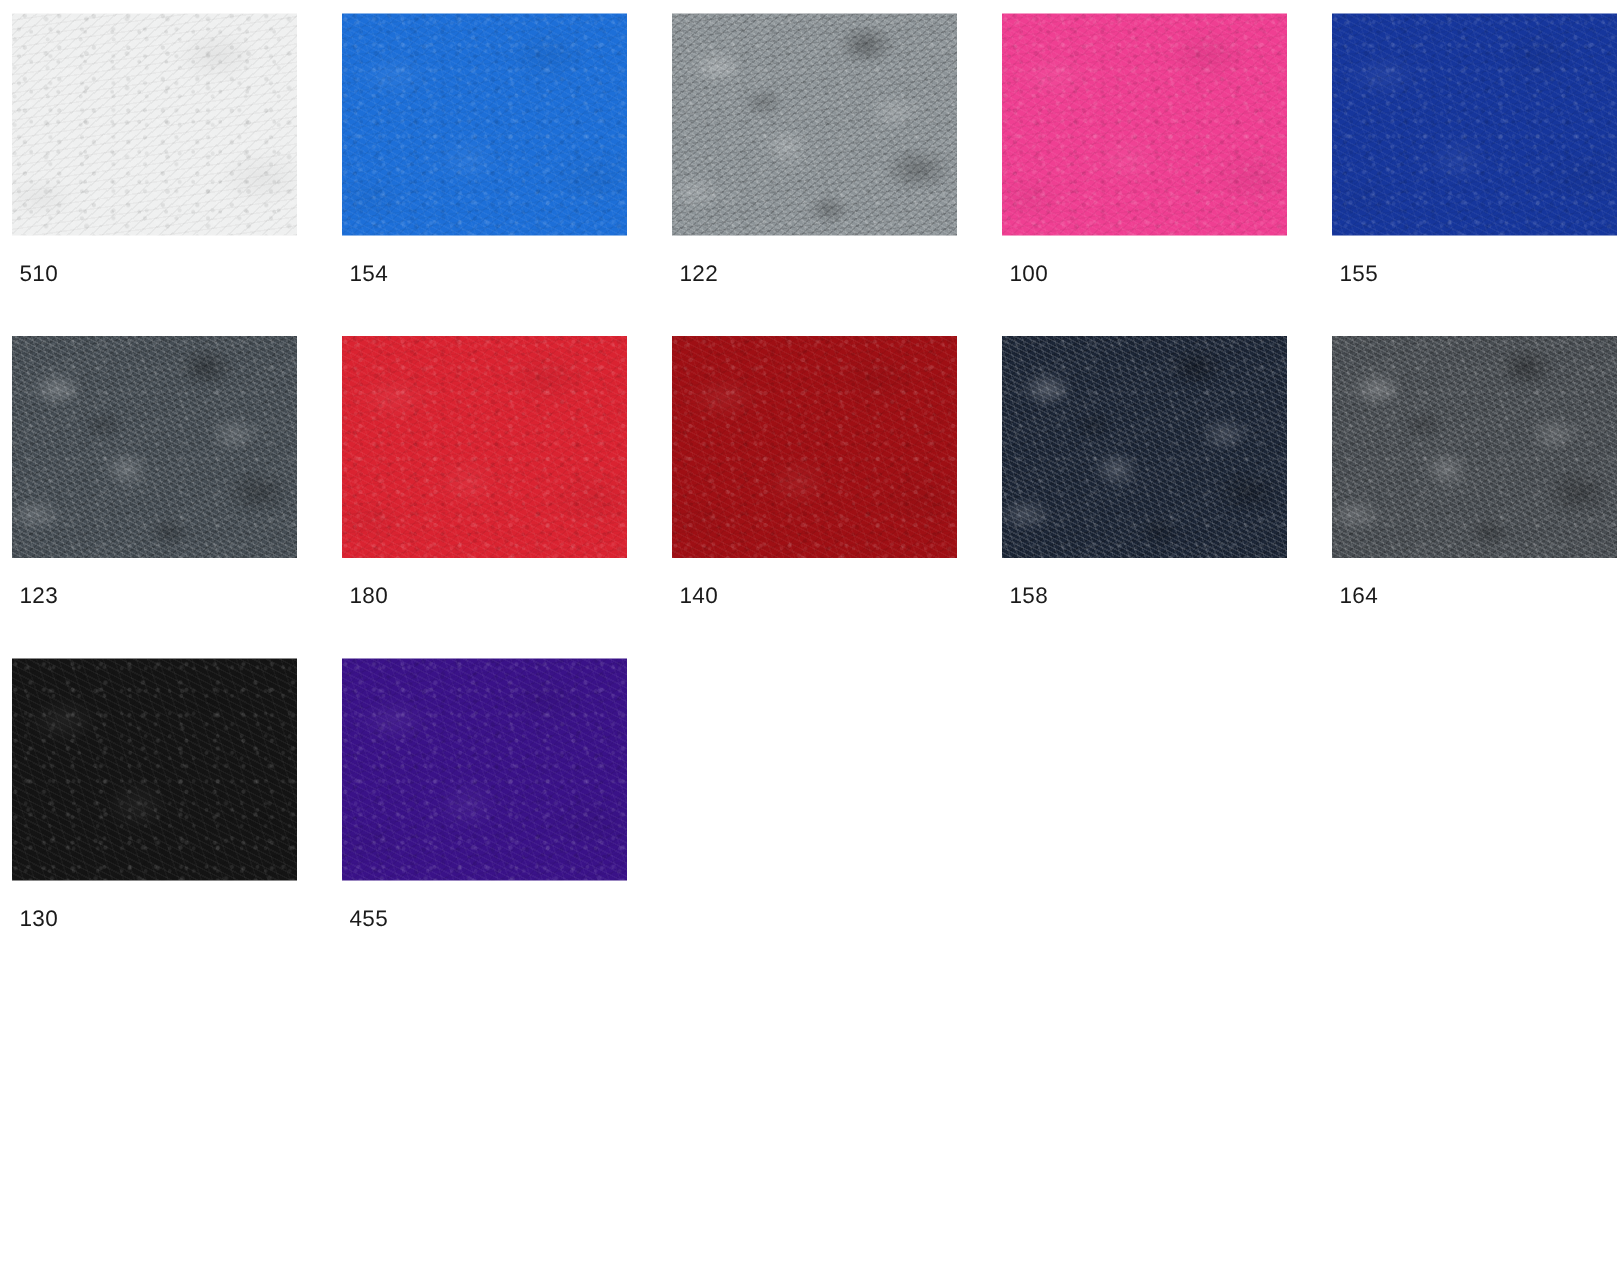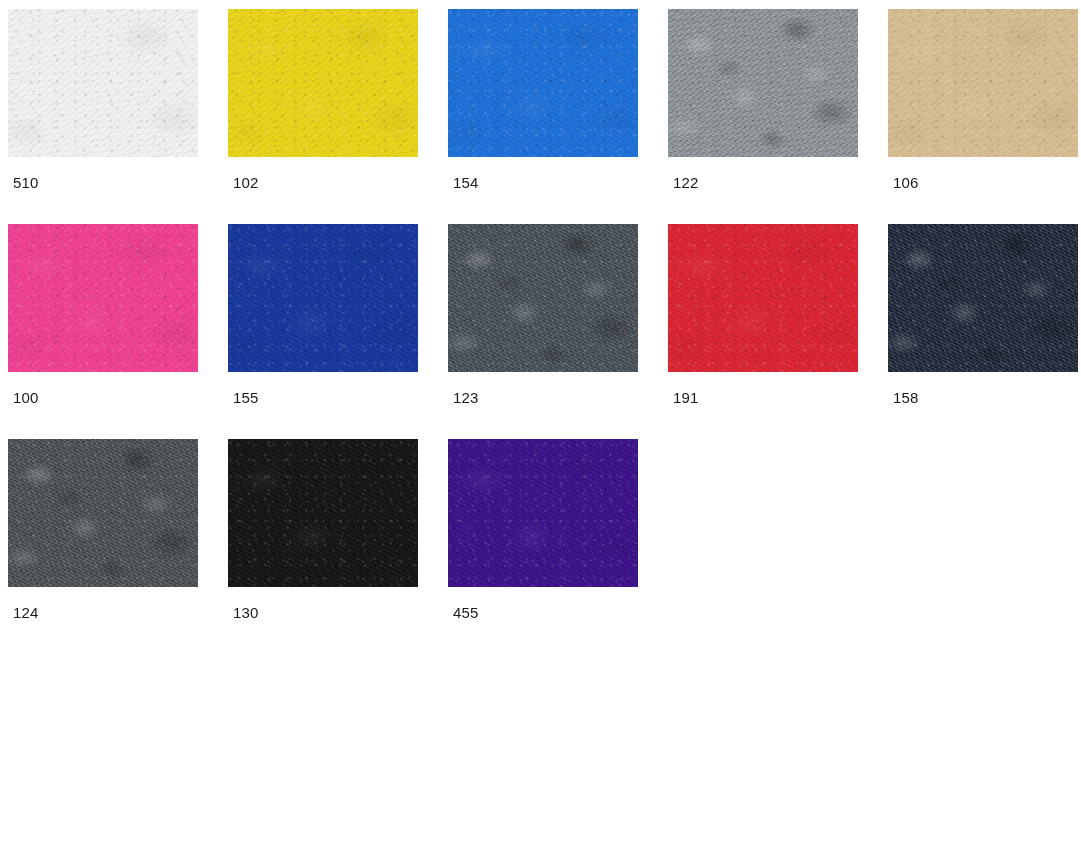--- a/index.html
+++ b/index.html
@@ -111,52 +111,36 @@
 <div id="swatch-grid">
     <div class="swatch-cell">
       <div class="swatch-chip" style="background-color: rgb(239, 240, 240);">
         <div class="tex tex-a"></div>
         <div class="tex tex-b"></div>
         <div class="tex tex-c"></div>
       </div>
       <div class="swatch-label">510</div>
     </div>
     <div class="swatch-cell">
-      <div class="swatch-chip" style="background-color: rgb(232, 211, 24);">
-        <div class="tex tex-a"></div>
-        <div class="tex tex-b"></div>
-        <div class="tex tex-c"></div>
-      </div>
-      <div class="swatch-label">102</div>
-    </div>
-    <div class="swatch-cell">
       <div class="swatch-chip" style="background-color: rgb(29, 111, 216);">
         <div class="tex tex-a"></div>
         <div class="tex tex-b"></div>
         <div class="tex tex-c"></div>
       </div>
       <div class="swatch-label">154</div>
     </div>
     <div class="swatch-cell">
       <div class="swatch-chip heather" style="background-color: rgb(141, 148, 152);">
         <div class="tex tex-a"></div>
         <div class="tex tex-b"></div>
         <div class="tex tex-c"></div>
       </div>
       <div class="swatch-label">122</div>
     </div>
     <div class="swatch-cell">
-      <div class="swatch-chip" style="background-color: rgb(214, 189, 145);">
-        <div class="tex tex-a"></div>
-        <div class="tex tex-b"></div>
-        <div class="tex tex-c"></div>
-      </div>
-      <div class="swatch-label">106</div>
-    </div>
-    <div class="swatch-cell">
       <div class="swatch-chip" style="background-color: rgb(239, 63, 146);">
         <div class="tex tex-a"></div>
         <div class="tex tex-b"></div>
         <div class="tex tex-c"></div>
       </div>
       <div class="swatch-label">100</div>
     </div>
     <div class="swatch-cell">
       <div class="swatch-chip" style="background-color: rgb(22, 54, 156);">
         <div class="tex tex-a"></div>
@@ -172,37 +156,45 @@
         <div class="tex tex-c"></div>
       </div>
       <div class="swatch-label">123</div>
     </div>
     <div class="swatch-cell">
       <div class="swatch-chip" style="background-color: rgb(218, 35, 49);">
         <div class="tex tex-a"></div>
         <div class="tex tex-b"></div>
         <div class="tex tex-c"></div>
       </div>
-      <div class="swatch-label">191</div>
+      <div class="swatch-label">180</div>
+    </div>
+    <div class="swatch-cell">
+      <div class="swatch-chip" style="background-color: rgb(159, 15, 20);">
+        <div class="tex tex-a"></div>
+        <div class="tex tex-b"></div>
+        <div class="tex tex-c"></div>
+      </div>
+      <div class="swatch-label">140</div>
     </div>
     <div class="swatch-cell">
       <div class="swatch-chip heather" style="background-color: rgb(28, 38, 55);">
         <div class="tex tex-a"></div>
         <div class="tex tex-b"></div>
         <div class="tex tex-c"></div>
       </div>
       <div class="swatch-label">158</div>
     </div>
     <div class="swatch-cell">
       <div class="swatch-chip heather" style="background-color: rgb(72, 77, 82);">
         <div class="tex tex-a"></div>
         <div class="tex tex-b"></div>
         <div class="tex tex-c"></div>
       </div>
-      <div class="swatch-label">124</div>
+      <div class="swatch-label">164</div>
     </div>
     <div class="swatch-cell">
       <div class="swatch-chip" style="background-color: rgb(20, 20, 20);">
         <div class="tex tex-a"></div>
         <div class="tex tex-b"></div>
         <div class="tex tex-c"></div>
       </div>
       <div class="swatch-label">130</div>
     </div>
     <div class="swatch-cell">

